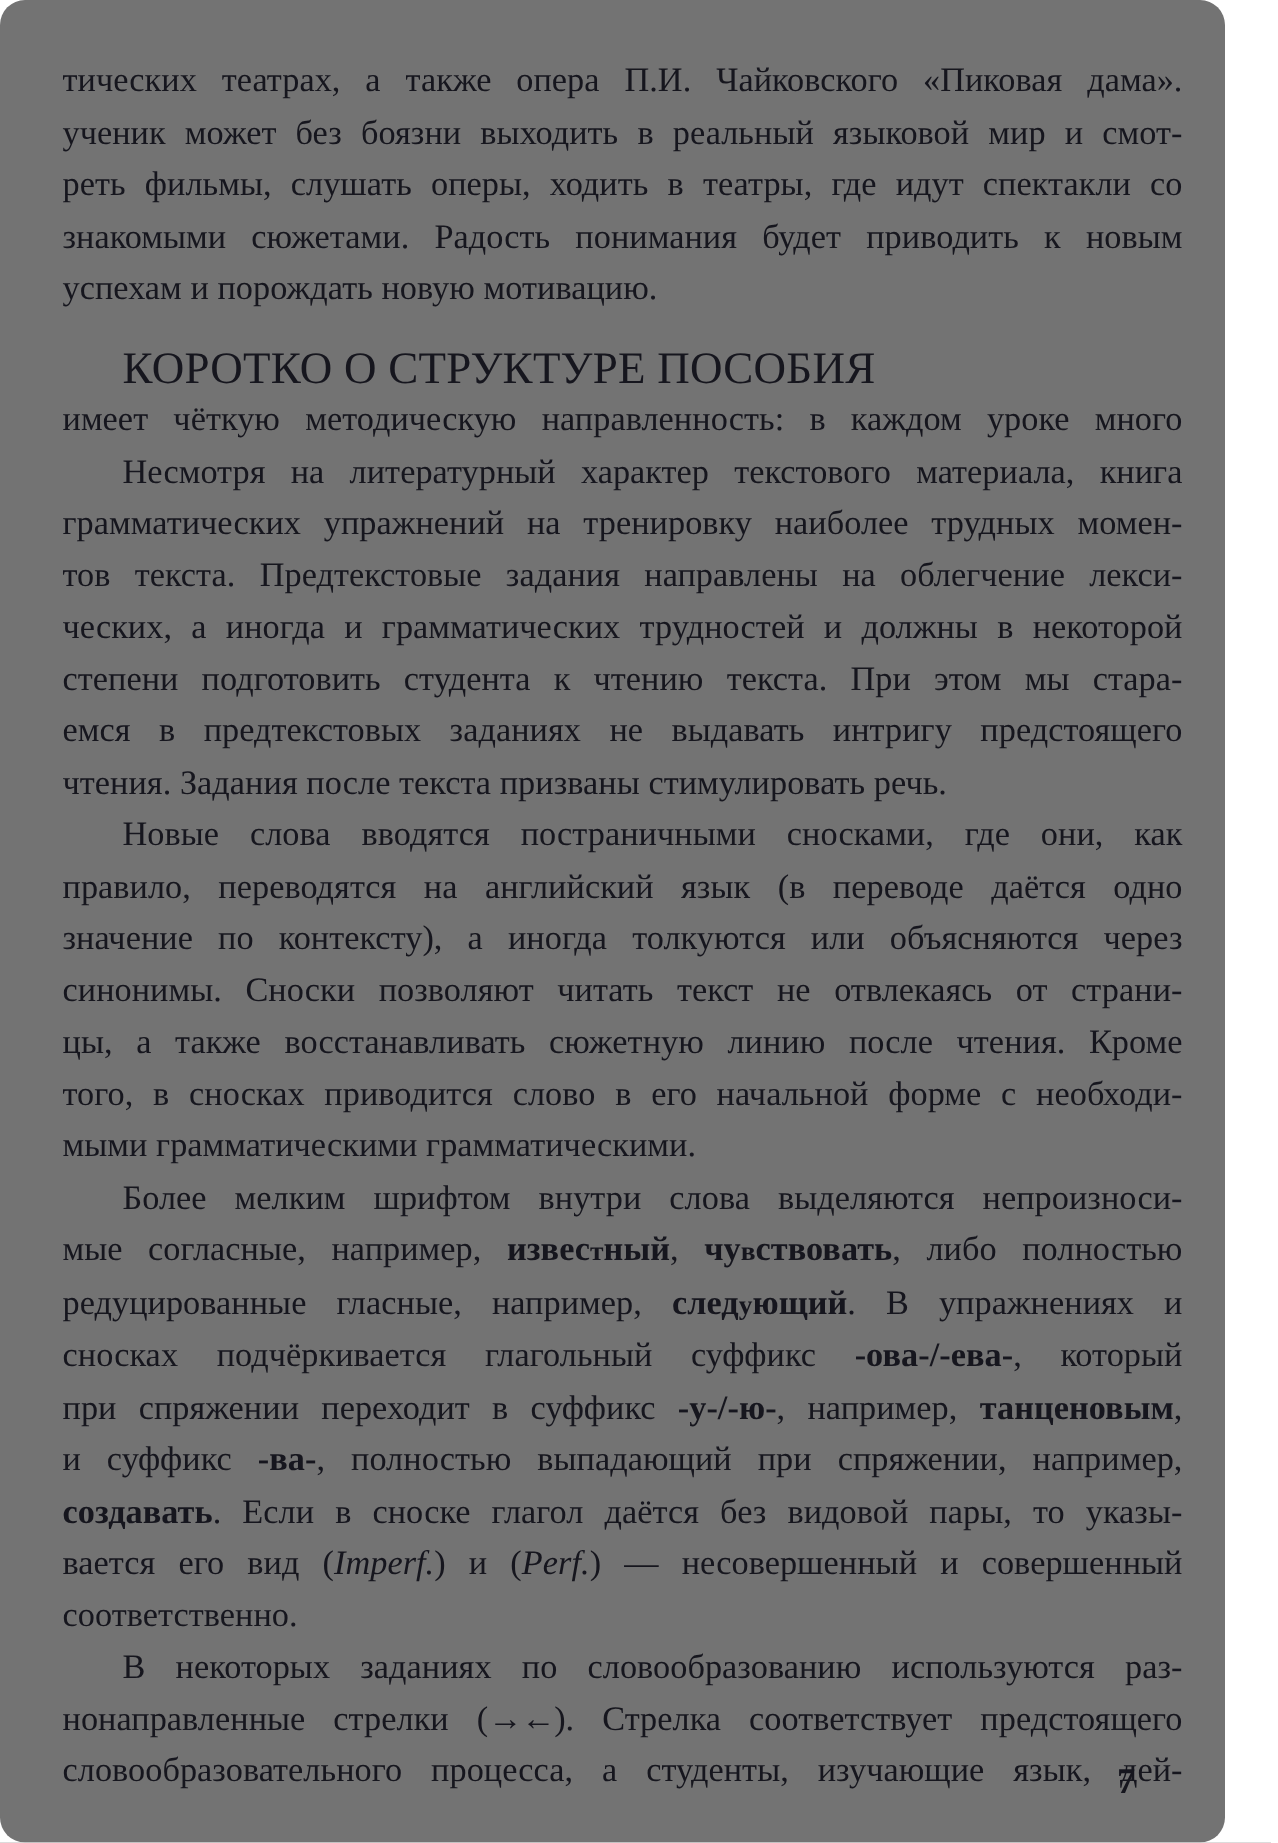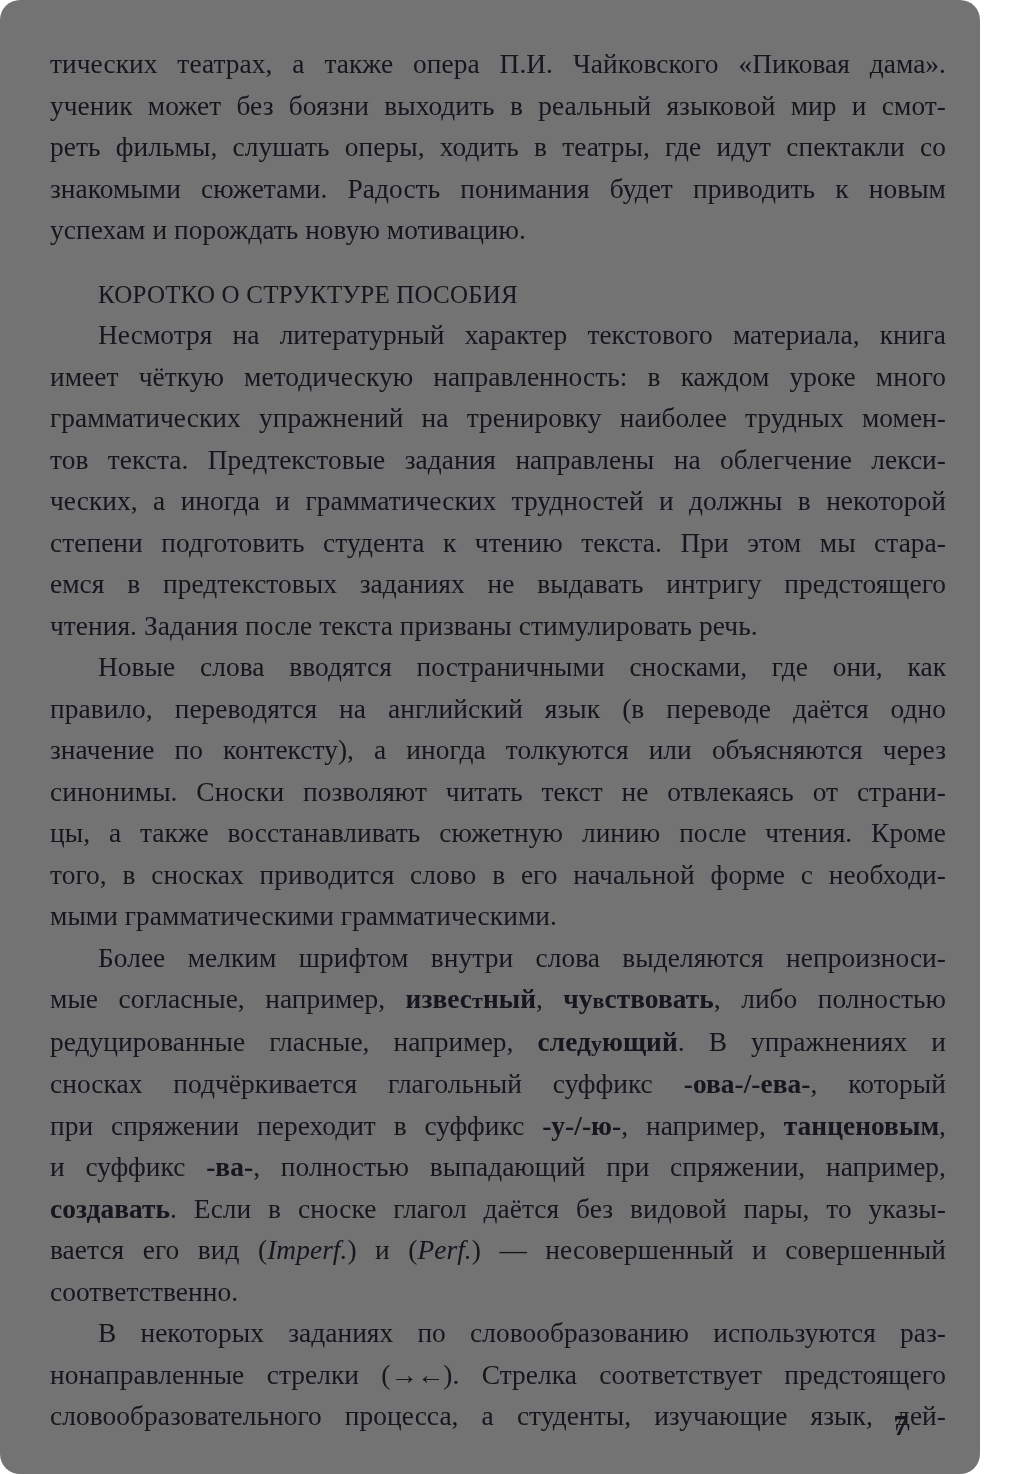--- a/index.html
+++ b/index.html
@@ -47,21 +47,21 @@
   }
   .just-line.first {
     text-indent: 48px;
   }
   .just-line.tail {
     text-align-last: left;
   }
   h2.section-heading {
     margin: 22px 0 0 0;
     padding: 0;
-    font-size: 25px;
+    font-size: 36px;
     line-height: 41.5px;
     font-weight: normal;
     text-indent: 48px;
     letter-spacing: 0.2px;
   }
   b, strong { font-weight: bold; }
   i, em { font-style: italic; }
   .u { text-underline-offset: 1px; }
   .small-cons {
     font-size: 0.80em;
@@ -88,22 +88,22 @@
       <span class="just-line">тических театрах, а также опера П.И. Чайковского «Пиковая дама».</span>
       <span class="just-line">ученик может без боязни выходить в реальный языковой мир и смот-</span>
       <span class="just-line">реть фильмы, слушать оперы, ходить в театры, где идут спектакли со</span>
       <span class="just-line">знакомыми сюжетами. Радость понимания будет приводить к новым</span>
       <span class="just-line tail">успехам и порождать новую мотивацию.</span>
     </p>
 
     <h2 class="section-heading">КОРОТКО О СТРУКТУРЕ ПОСОБИЯ</h2>
 
     <p class="para">
+      <span class="just-line">имеет чёткую методическую направленность: в каждом уроке много</span>
       <span class="just-line first">Несмотря на литературный характер текстового материала, книга</span>
-      <span class="just-line">имеет чёткую методическую направленность: в каждом уроке много</span>
       <span class="just-line">грамматических упражнений на тренировку наиболее трудных момен-</span>
       <span class="just-line">тов текста. Предтекстовые задания направлены на облегчение лекси-</span>
       <span class="just-line">ческих, а иногда и грамматических трудностей и должны в некоторой</span>
       <span class="just-line">степени подготовить студента к чтению текста. При этом мы стара-</span>
       <span class="just-line">емся в предтекстовых заданиях не выдавать интригу предстоящего</span>
       <span class="just-line tail">чтения. Задания после текста призваны стимулировать речь.</span>
     </p>
 
     <p class="para">
       <span class="just-line first">Новые слова вводятся постраничными сносками, где они, как</span>

